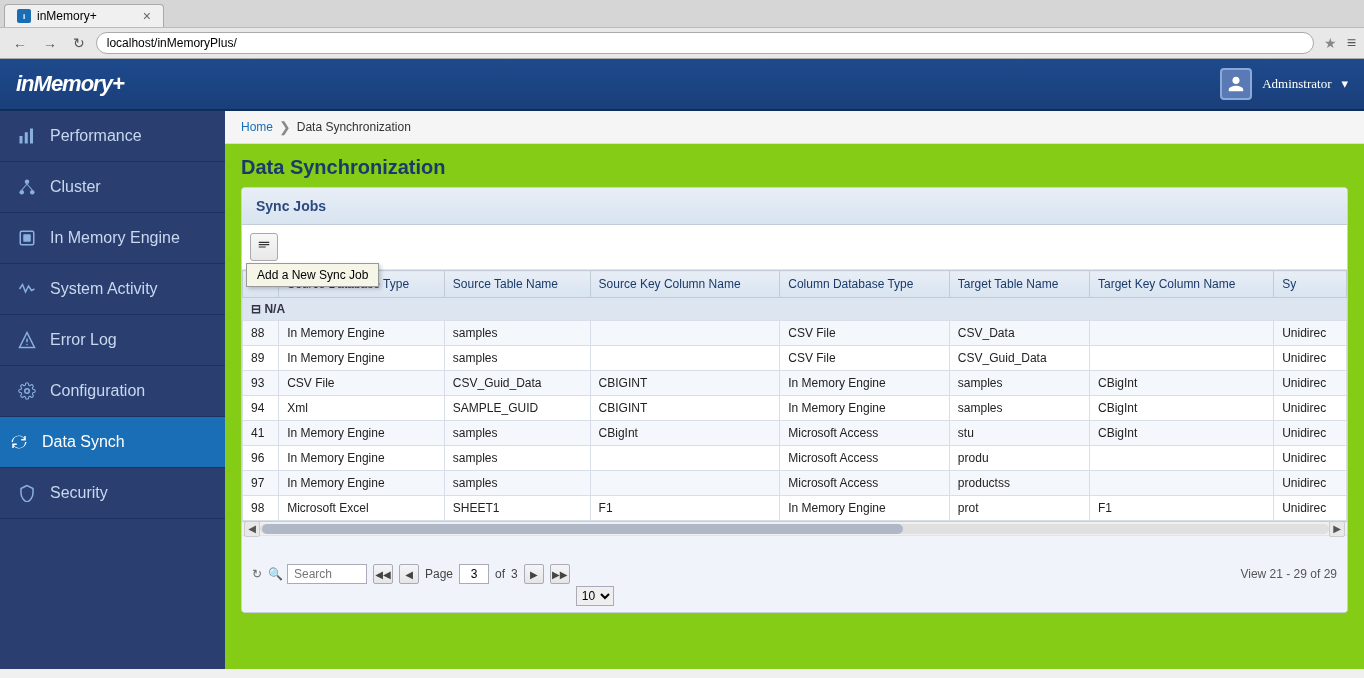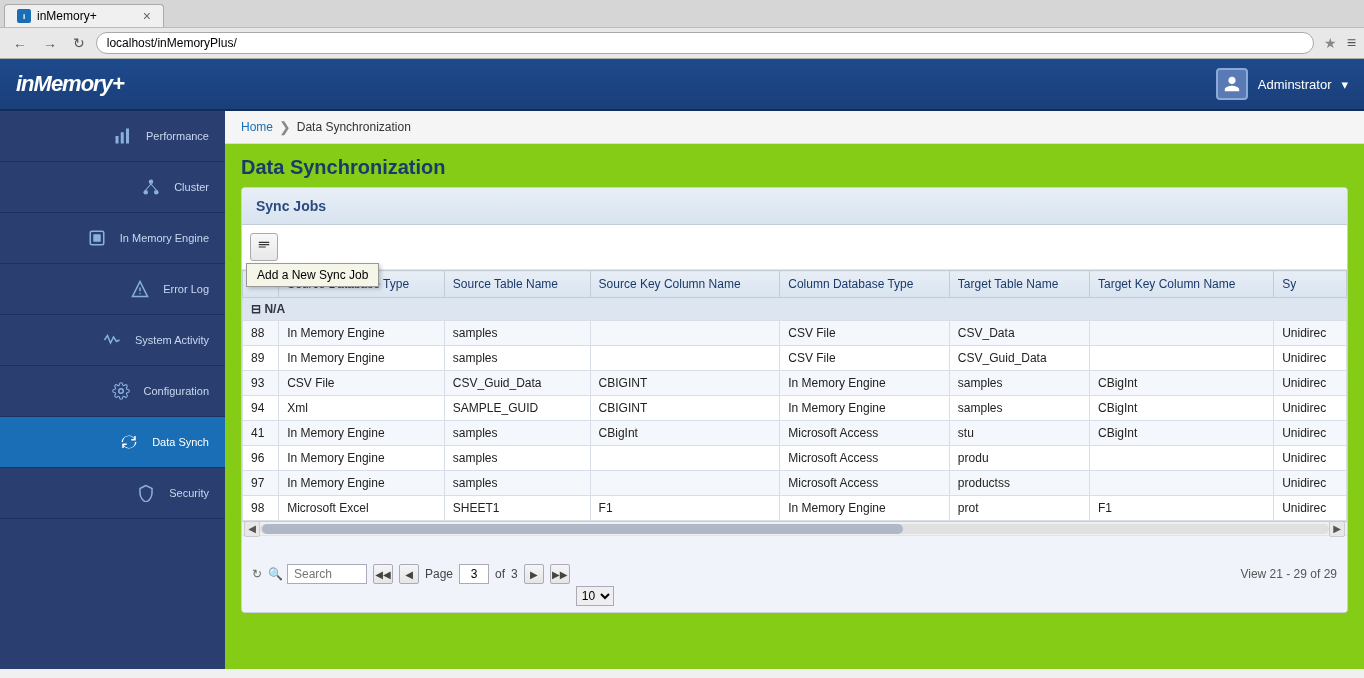--- a/index.html
+++ b/index.html
@@ -90,20 +90,21 @@
       letter-spacing: -1px;
     }
     .app-logo span { color: #fff; }
     .header-right {
       margin-left: auto;
       display: flex;
       align-items: center;
       gap: 10px;
       color: white;
       font-size: 13px;
+      font-family: Liberation Serif, serif;
     }
     .user-avatar {
       width: 32px; height: 32px;
       background: #5a7ab5;
       border: 2px solid #8aabda;
       border-radius: 4px;
       display: flex; align-items: center; justify-content: center;
       color: white; font-size: 16px;
     }
 
@@ -120,23 +121,22 @@
       flex-shrink: 0;
     }
     .sidebar-item {
       display: flex;
       align-items: center;
       gap: 12px;
       padding: 14px 16px;
       color: #c8d8f0;
       cursor: pointer;
       border-bottom: 1px solid #1e3060;
-      font-size: 11px;
+      font-size: 16px;
       transition: background 0.15s;
-      justify-content: flex-end;
     }
     .sidebar-item.active { background: #1a6eb5; color: white; padding-left: 8px; }
     .sidebar-icon {
       width: 22px; height: 22px;
       display: flex; align-items: center; justify-content: center;
       flex-shrink: 0;
     }
     .sidebar-icon svg { fill: #8ab0e0; }
     .sidebar-item.active .sidebar-icon svg { fill: white; }
 
@@ -403,35 +403,35 @@
               <rect x="3" y="3" width="18" height="18" rx="2" fill="none" stroke="#8ab0e0" stroke-width="2"></rect>
               <rect x="7" y="7" width="10" height="10" rx="1"></rect>
             </svg>
         </div>
         <span>In Memory Engine</span>
       </div>
 
       <div class="sidebar-item">
         <div class="sidebar-icon">
           <svg width="18" height="18" viewBox="0 0 24 24">
+              <polyline points="2,12 6,6 10,16 14,8 18,14 22,12" fill="none" stroke="#8ab0e0" stroke-width="2"></polyline>
+            </svg>
+        </div>
+        <span>System Activity</span>
+      </div>
+
+      <div class="sidebar-item">
+        <div class="sidebar-icon">
+          <svg width="18" height="18" viewBox="0 0 24 24">
               <path d="M12 2L2 22h20L12 2z" fill="none" stroke="#8ab0e0" stroke-width="2"></path>
               <line x1="12" y1="10" x2="12" y2="15" stroke="#8ab0e0" stroke-width="2"></line>
               <circle cx="12" cy="18" r="1" fill="#8ab0e0"></circle>
             </svg>
         </div>
         <span>Error Log</span>
-      </div>
-
-      <div class="sidebar-item">
-        <div class="sidebar-icon">
-          <svg width="18" height="18" viewBox="0 0 24 24">
-              <polyline points="2,12 6,6 10,16 14,8 18,14 22,12" fill="none" stroke="#8ab0e0" stroke-width="2"></polyline>
-            </svg>
-        </div>
-        <span>System Activity</span>
       </div>
 
       <div class="sidebar-item">
         <div class="sidebar-icon">
           <svg width="18" height="18" viewBox="0 0 24 24">
               <circle cx="12" cy="12" r="3" fill="none" stroke="#8ab0e0" stroke-width="2"></circle>
               <path d="M19.4 15a1.65 1.65 0 0 0 .33 1.82l.06.06a2 2 0 0 1-2.83 2.83l-.06-.06a1.65 1.65 0 0 0-1.82-.33 1.65 1.65 0 0 0-1 1.51V21a2 2 0 0 1-4 0v-.09A1.65 1.65 0 0 0 9 19.4a1.65 1.65 0 0 0-1.82.33l-.06.06a2 2 0 0 1-2.83-2.83l.06-.06A1.65 1.65 0 0 0 4.68 15a1.65 1.65 0 0 0-1.51-1H3a2 2 0 0 1 0-4h.09A1.65 1.65 0 0 0 4.6 9a1.65 1.65 0 0 0-.33-1.82l-.06-.06a2 2 0 0 1 2.83-2.83l.06.06A1.65 1.65 0 0 0 9 4.68a1.65 1.65 0 0 0 1-1.51V3a2 2 0 0 1 4 0v.09a1.65 1.65 0 0 0 1 1.51 1.65 1.65 0 0 0 1.82-.33l.06-.06a2 2 0 0 1 2.83 2.83l-.06.06A1.65 1.65 0 0 0 19.4 9a1.65 1.65 0 0 0 1.51 1H21a2 2 0 0 1 0 4h-.09a1.65 1.65 0 0 0-1.51 1z" fill="none" stroke="#8ab0e0" stroke-width="1.5"></path>
             </svg>
         </div>
         <span>Configuration</span>

